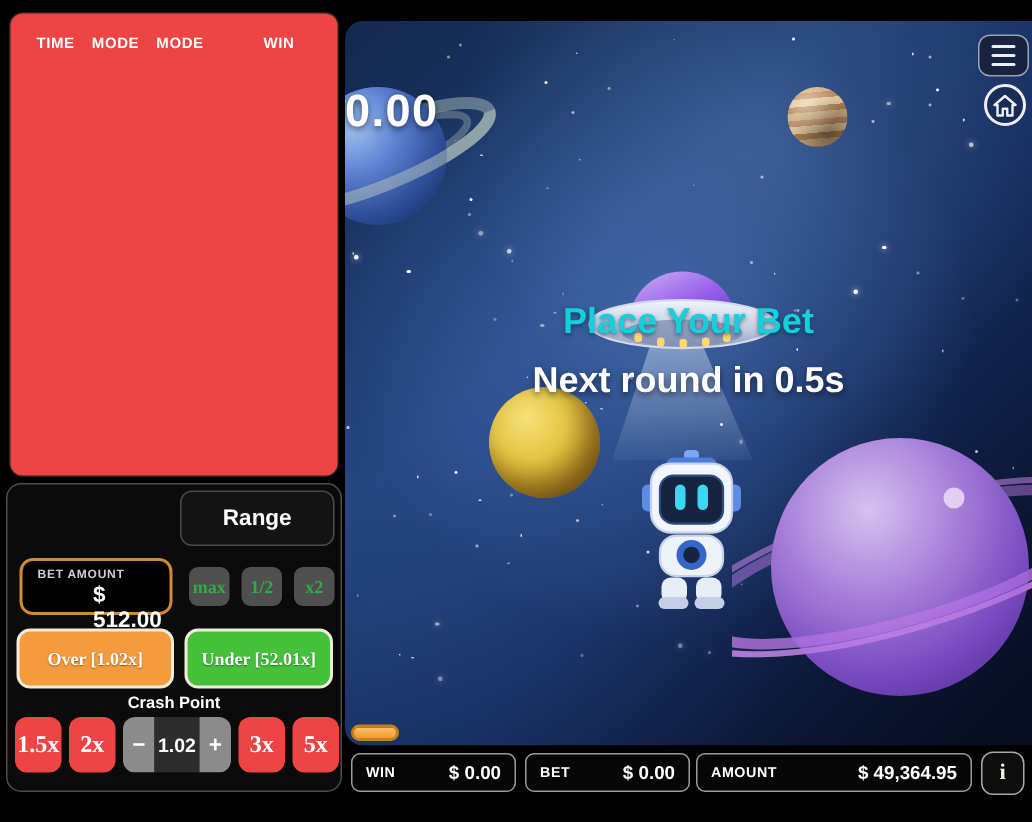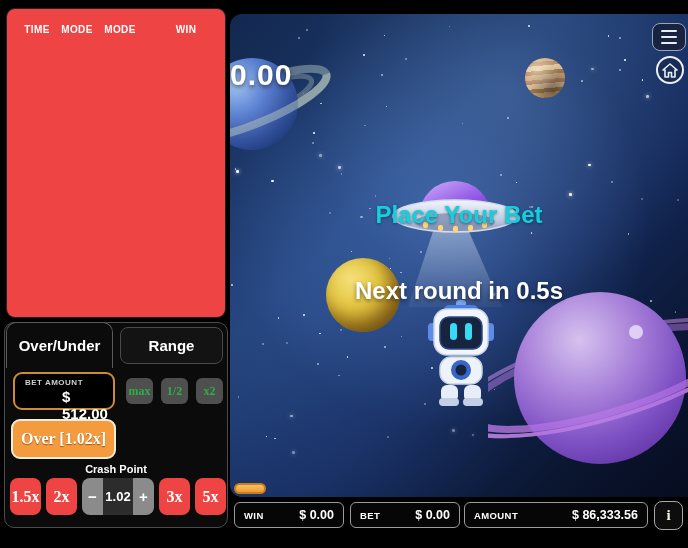--- a/index.html
+++ b/index.html
@@ -29,21 +29,21 @@
   .bet-amount-label { font-size:8px; font-weight:bold; color:#cfcfcf; letter-spacing:.5px; }
   .bet-amount-value { font-size:15px; font-weight:bold; color:#fff; margin-top:1px;margin-left:37px; }
 
   .quick-row { position:absolute; left:121px; top:55px; display:flex; gap:8px; }
   .quick-btn { width:27px; height:26px; background:#4f4f4f; border-radius:6px;
     color:#2fae44; font-family:"Liberation Serif", serif; font-weight:bold; font-size:12px;
     display:flex; align-items:center; justify-content:center; cursor:pointer; }
 
   .ou-btn { position:absolute; top:96px; height:40px; border-radius:9px;
     border:2px solid #f3ecdc; display:flex; align-items:center; justify-content:center;
-    color:#fff; font-family:"Liberation Serif", serif; font-size:16px; font-weight:bold;
+    color:#fff; font-family:"Liberation Serif", serif; font-size:12px; font-weight:bold;
     text-shadow:0 1px 1px rgba(80,30,0,.55); cursor:pointer; }
   .over-btn { left:6px; width:105px; background:#f49b3d; }
   .under-btn { left:118px; width:99px; background:#46c13c; text-shadow:0 1px 1px rgba(0,60,0,.55); }
 
   .crash-label { position:absolute; top:140px; left:0; right:0; text-align:center;
     color:#fff; font-size:11px; font-weight:bold; }
   .mult-row { position:absolute; left:5px; top:155px; display:flex; gap:5px; align-items:center; }
   .preset-btn { width:31px; height:37px; background:#ef4444; border-radius:8px; color:#fff;
     font-family:"Liberation Serif", serif; font-weight:bold; font-size:16px;
     display:flex; align-items:center; justify-content:center; cursor:pointer; }
@@ -62,21 +62,21 @@
       radial-gradient(circle at 18% 62%, rgba(75,115,195,.28), transparent 52%),
       linear-gradient(135deg, #13284f 0%, #1d3b70 35%, #142a5c 60%, #0a152f 85%, #070c1f 100%); }
   .star { position:absolute; background:#fff; border-radius:50%; z-index:1; }
 
   .score { position:absolute; left:0; right:0; top:44px; text-align:left; z-index:5;
     color:#fff; font-size:30px; font-weight:bold; letter-spacing:1px;
     text-shadow:0 2px 4px rgba(0,0,0,.5); }
   .status-text { position:absolute; left:0; right:0; top:187px; text-align:center; z-index:5;
     color:#16cfdc; font-size:24px; font-weight:bold; text-shadow:0 1px 3px rgba(0,40,60,.6); }
   .countdown-text { position:absolute; left:0; right:0; top:226px; text-align:center; z-index:5;
-    color:#fff; font-size:24px; font-weight:bold; text-shadow:0 2px 4px rgba(0,0,0,.5);margin-top:37px; }
+    color:#fff; font-size:24px; font-weight:bold; text-shadow:0 2px 4px rgba(0,0,0,.5); }
 
   .menu-btn { position:absolute; left:422px; top:9px; width:34px; height:28px; z-index:6;
     background:#17233f; border:1px solid #9aa3b8; border-radius:8px;
     display:flex; flex-direction:column; justify-content:center; align-items:center; gap:4px; cursor:pointer; }
   .menu-btn i { display:block; width:16px; height:2px; background:#e9edf5; border-radius:1px; }
   .home-btn { position:absolute; left:426px; top:42px; width:28px; height:28px; z-index:6;
     background:rgba(18,28,52,.35); border:2px solid #eceff5; border-radius:50%;
     display:flex; align-items:center; justify-content:center; cursor:pointer; }
 
   .planet { position:absolute; border-radius:50%; }
@@ -120,39 +120,37 @@
   <div class="history-panel">
     <div class="history-header">
       <span>TIME</span>
       <span>MODE</span>
       <span>MODE</span>
       <span>WIN</span>
     </div>
   </div>
 
   <div class="bet-panel">
-    <div class="tab tab-active">
-      <span>Over/Under</span>
-    </div>
     <div class="tab tab-inactive">
       <span>Range</span>
     </div>
 
     <div class="bet-amount-box">
       <div class="bet-amount-label">BET AMOUNT</div>
       <div class="bet-amount-value">$ 512.00</div>
     </div>
 
     <div class="quick-row">
       <div class="quick-btn">max</div>
       <div class="quick-btn">1/2</div>
       <div class="quick-btn">x2</div>
     </div>
 
     <div class="ou-btn over-btn">Over [1.02x]</div>
+    <div class="ou-btn under-btn">Under [52.01x]</div>
 
     <div class="crash-label">Crash Point</div>
 
     <div class="mult-row">
       <div class="preset-btn">1.5x</div>
       <div class="preset-btn">2x</div>
       <div class="stepper">
         <div class="step-btn">−</div>
         <div class="step-value">1.02</div>
         <div class="step-btn">+</div>
@@ -392,19 +390,19 @@
   <div class="stat-box stat-win">
     <span class="lbl">WIN</span>
     <span class="val">$ 0.00</span>
   </div>
   <div class="stat-box stat-bet">
     <span class="lbl">BET</span>
     <span class="val">$ 0.00</span>
   </div>
   <div class="stat-box stat-balance">
     <span class="lbl">AMOUNT</span>
-    <span class="val">$ 86,333.56</span>
+    <span class="val">$ 49,364.95</span>
   </div>
   <div class="info-btn">
     <span>i</span>
   </div>
 
 </div>
 
 </body></html>

